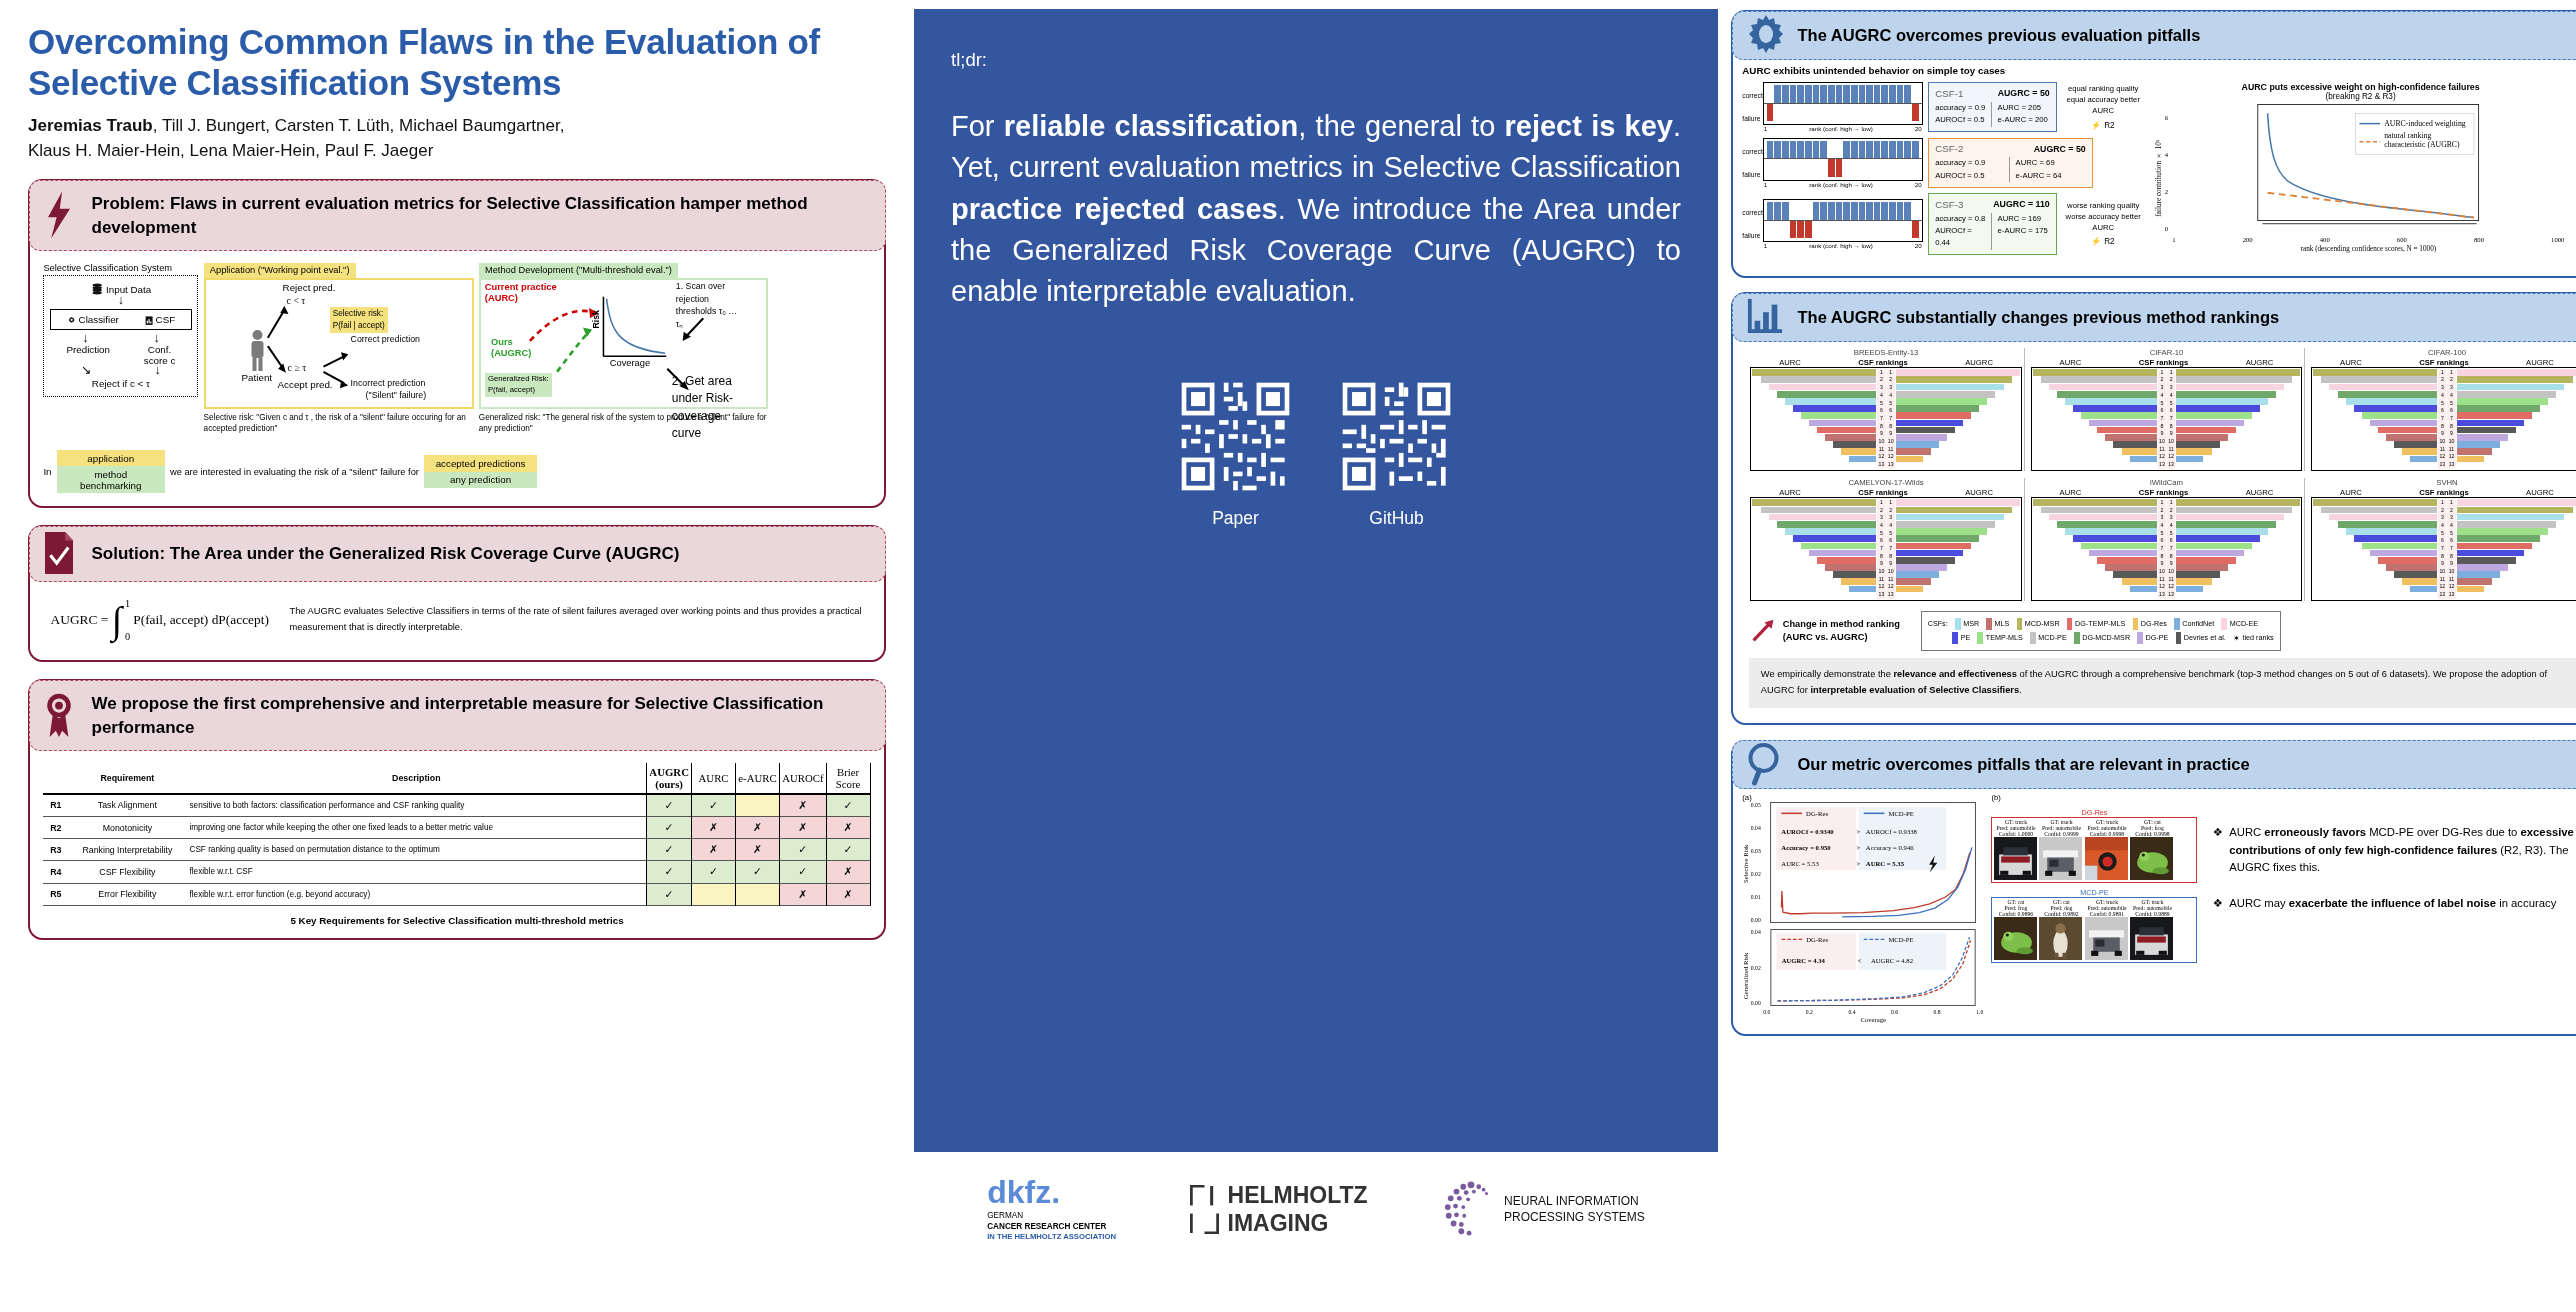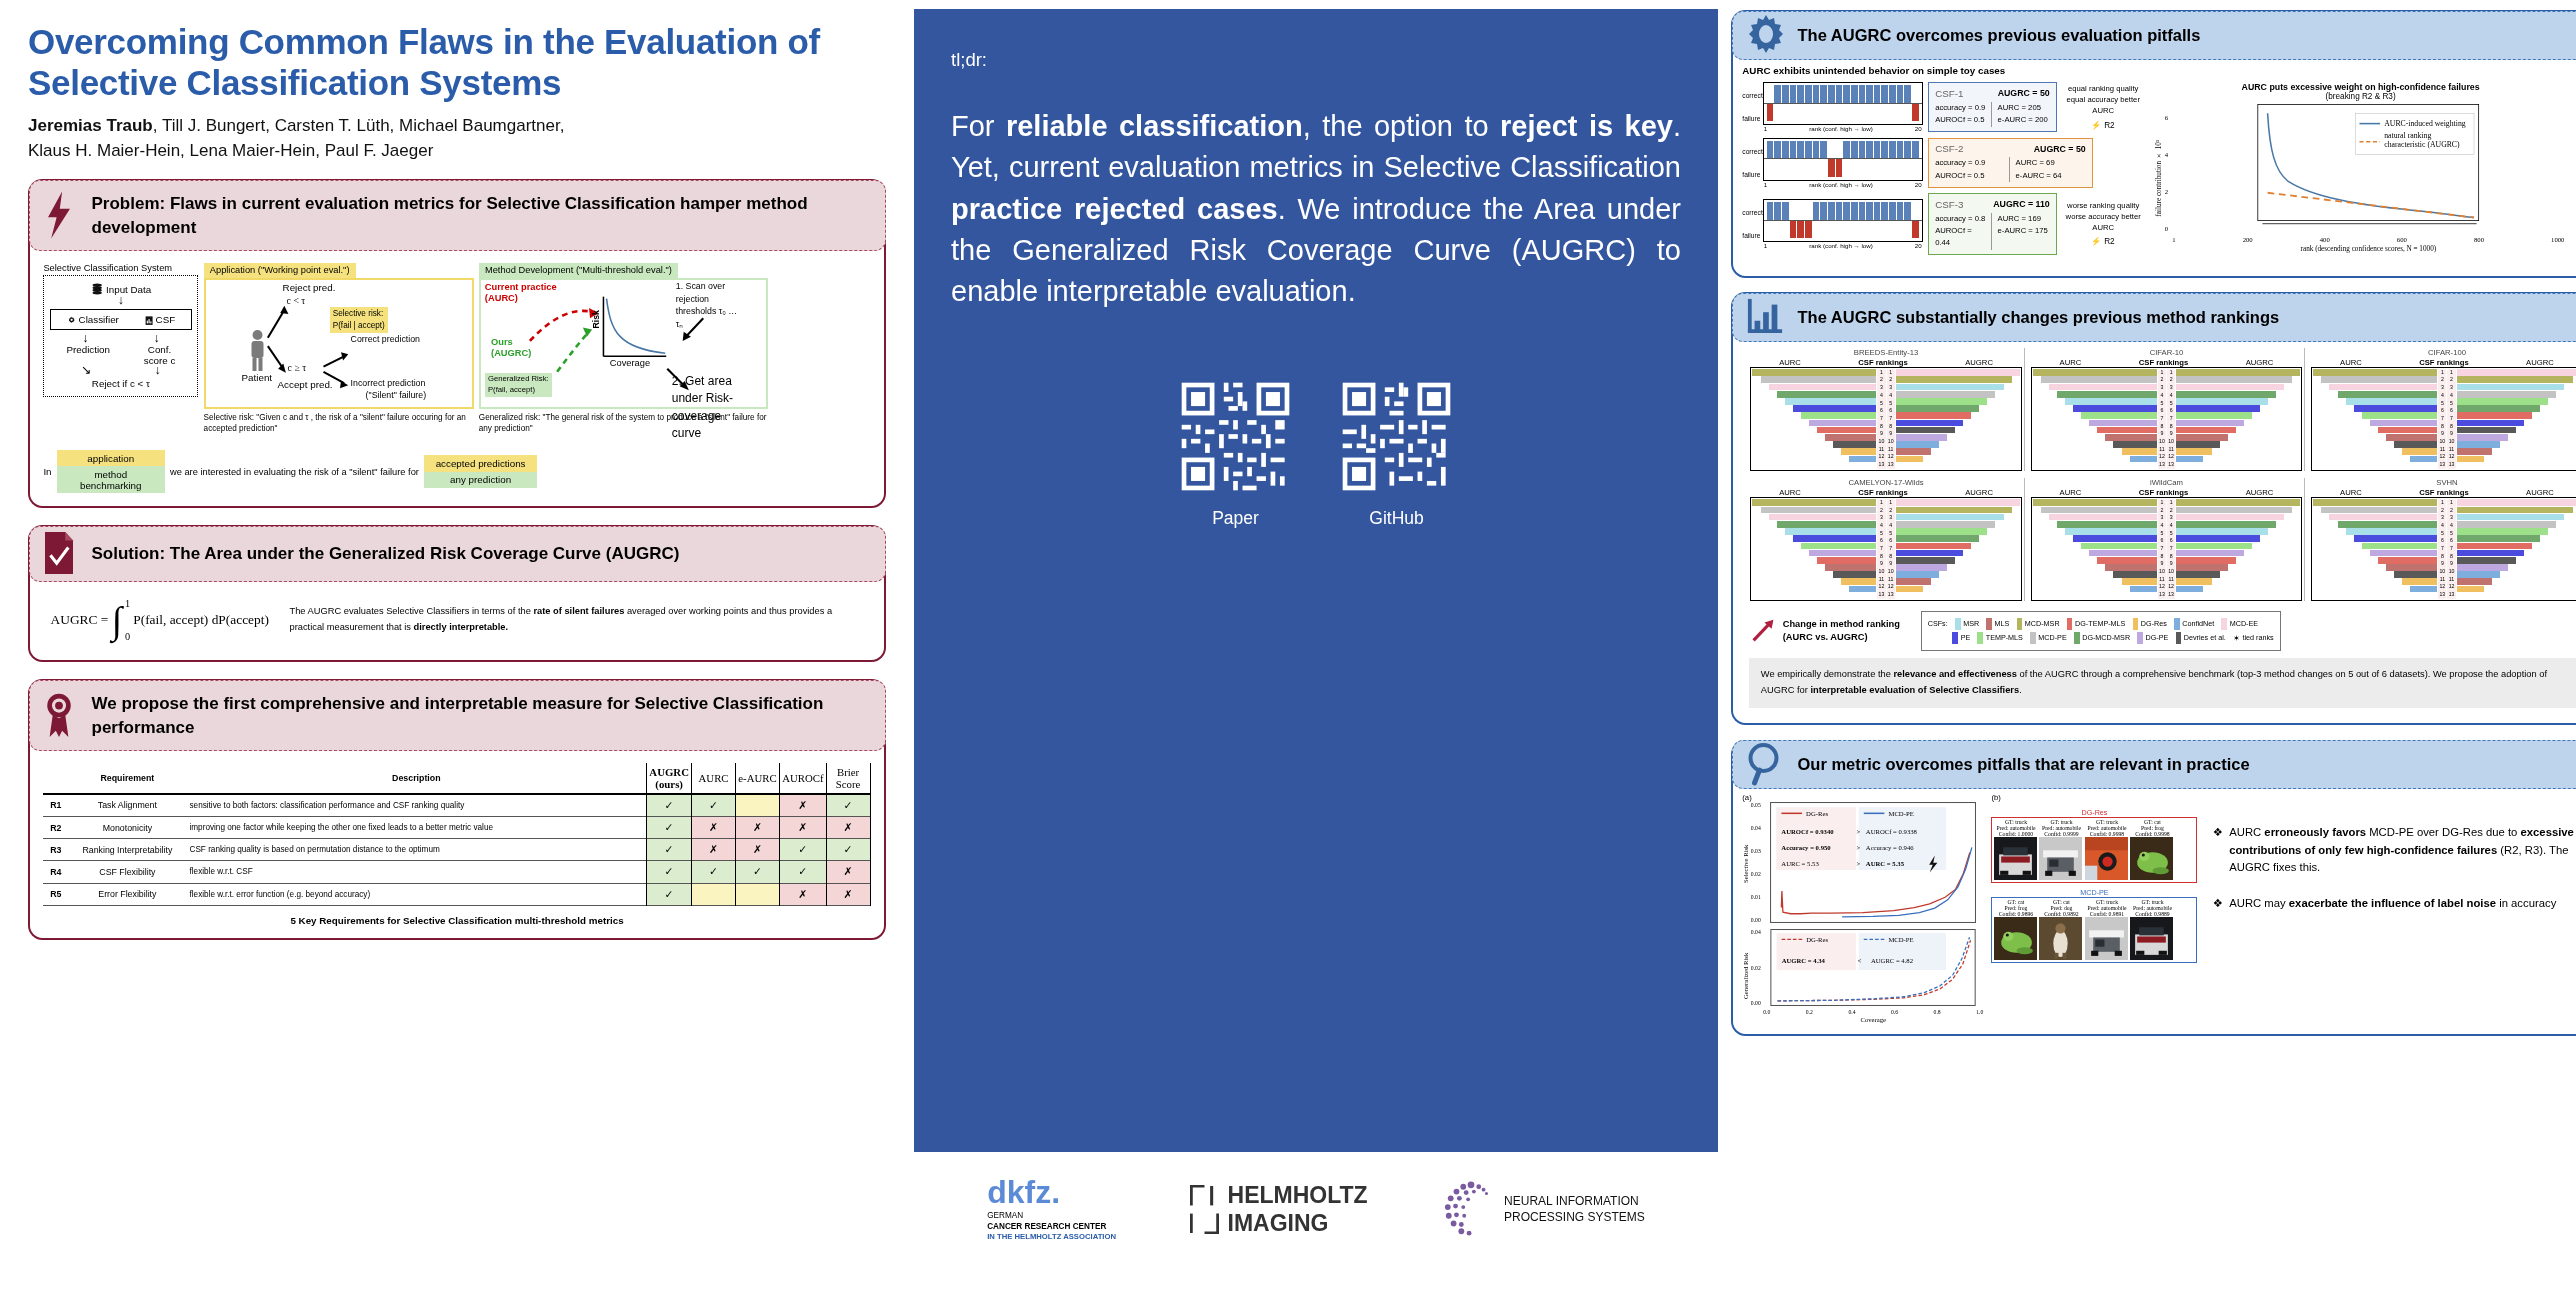--- a/index.html
+++ b/index.html
@@ -59,21 +59,21 @@
   .inline-stack span { display: block; padding: 2.6px 7.2px; font-size: 9.8px; }
 
   
   .formula-row { display: flex; align-items: center; gap: 20.6px; padding: 5.2px 7.2px; }
   .formula { font-size: 13.4px; white-space: nowrap; display: flex; align-items: center; gap: 3.1px;
              font-family: "Liberation Serif", serif; }
   .integral { font-size: 38px; line-height: 0.8; font-family: "Liberation Serif", serif; }
   .ilim { display: inline-flex; flex-direction: column; justify-content: space-between;
           height: 44px; font-size: 10.3px; }
   .formula-text { font-size: 9.3px; line-height: 1.72; flex: 1; }
-  .formula-text b { font-weight: bold; }
+  .formula-text b { font-weight: normal; }
 
   
   table.req { width: 100%; border-collapse: collapse; font-size: 8.8px; }
   table.req th { font-weight: bold; padding: 3.1px 2.1px; text-align: center; vertical-align: middle; }
   table.req th.metric { font-family: "Liberation Serif", serif; font-weight: normal;
                         font-size: 10.8px; border-left: 1px solid #000; border-right: 1px solid #000; }
   table.req th.metric.ours { font-weight: bold; }
   table.req td { padding: 4.1px 3.1px; vertical-align: middle; }
   table.req td.rid { font-weight: bold; text-align: center; width: 25px; }
   table.req td.rname { text-align: center; width: 118px; }
@@ -442,21 +442,21 @@
             </tbody>
         </table>
         <div class="table-caption">5 Key Requirements for Selective Classification multi-threshold metrics</div>
       </div>
     </div>
   </div>
 
   <div class="col-center">
     <div class="tldr-panel">
       <div class="tldr-label">tl;dr:</div>
-      <div class="tldr-text" id="tldr-text"><span>For </span><b>reliable classification</b><span>, the option to </span><b>reject is key</b><span>. Yet, current evaluation metrics in Selective Classification </span><b>practice rejected cases</b><span>. We introduce the Area under the Generalized Risk Coverage Curve (AUGRC) to enable interpretable evaluation.</span></div>
+      <div class="tldr-text" id="tldr-text"><span>For </span><b>reliable classification</b><span>, the general to </span><b>reject is key</b><span>. Yet, current evaluation metrics in Selective Classification </span><b>practice rejected cases</b><span>. We introduce the Area under the Generalized Risk Coverage Curve (AUGRC) to enable interpretable evaluation.</span></div>
       <div class="qr-area">
         <div class="qr-item">
           <svg class="qr-code" viewBox="0 0 25 25">
             <rect width="25" height="25" fill="#33569e"></rect>
             <g fill="#fff">
               <rect x="1" y="1" width="7" height="7"></rect>
                 <rect x="17" y="1" width="7" height="7"></rect>
                 <rect x="1" y="17" width="7" height="7"></rect>
             </g>
             <g fill="#33569e">

